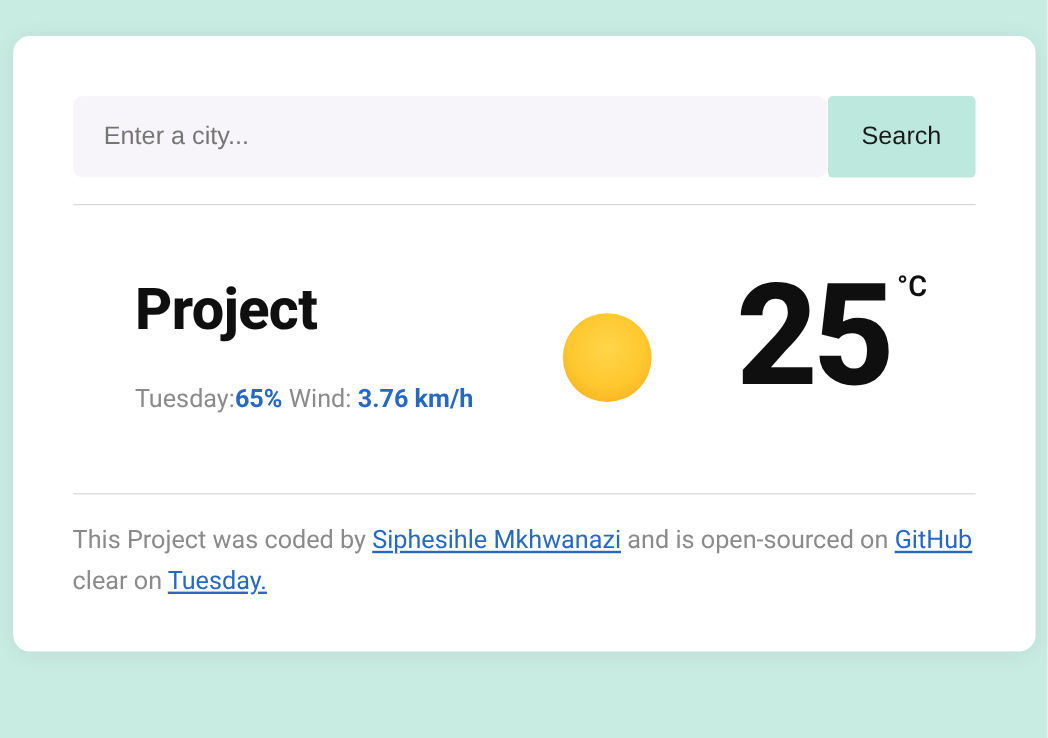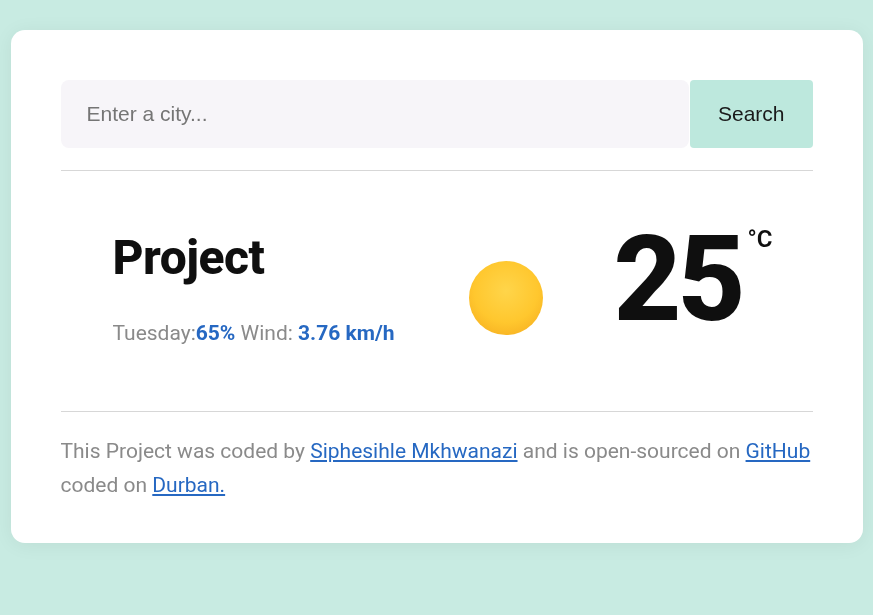--- a/index.html
+++ b/index.html
@@ -176,16 +176,16 @@
         <span class="temp-value">25</span>
         <span class="temp-unit">°C</span>
       </div>
     </div>
   </div>
 
   <hr class="divider">
 
   <p class="footer">
     <span>This Project was coded by </span><a href="#">Siphesihle Mkhwanazi</a><span> and is open-sourced on </span><a href="#">GitHub</a><br>
-    <span>coded on </span><a href="#">Durban.</a>
+    <span>clear on </span><a href="#">Tuesday.</a>
   </p>
 
 </div>
 
 </body></html>

